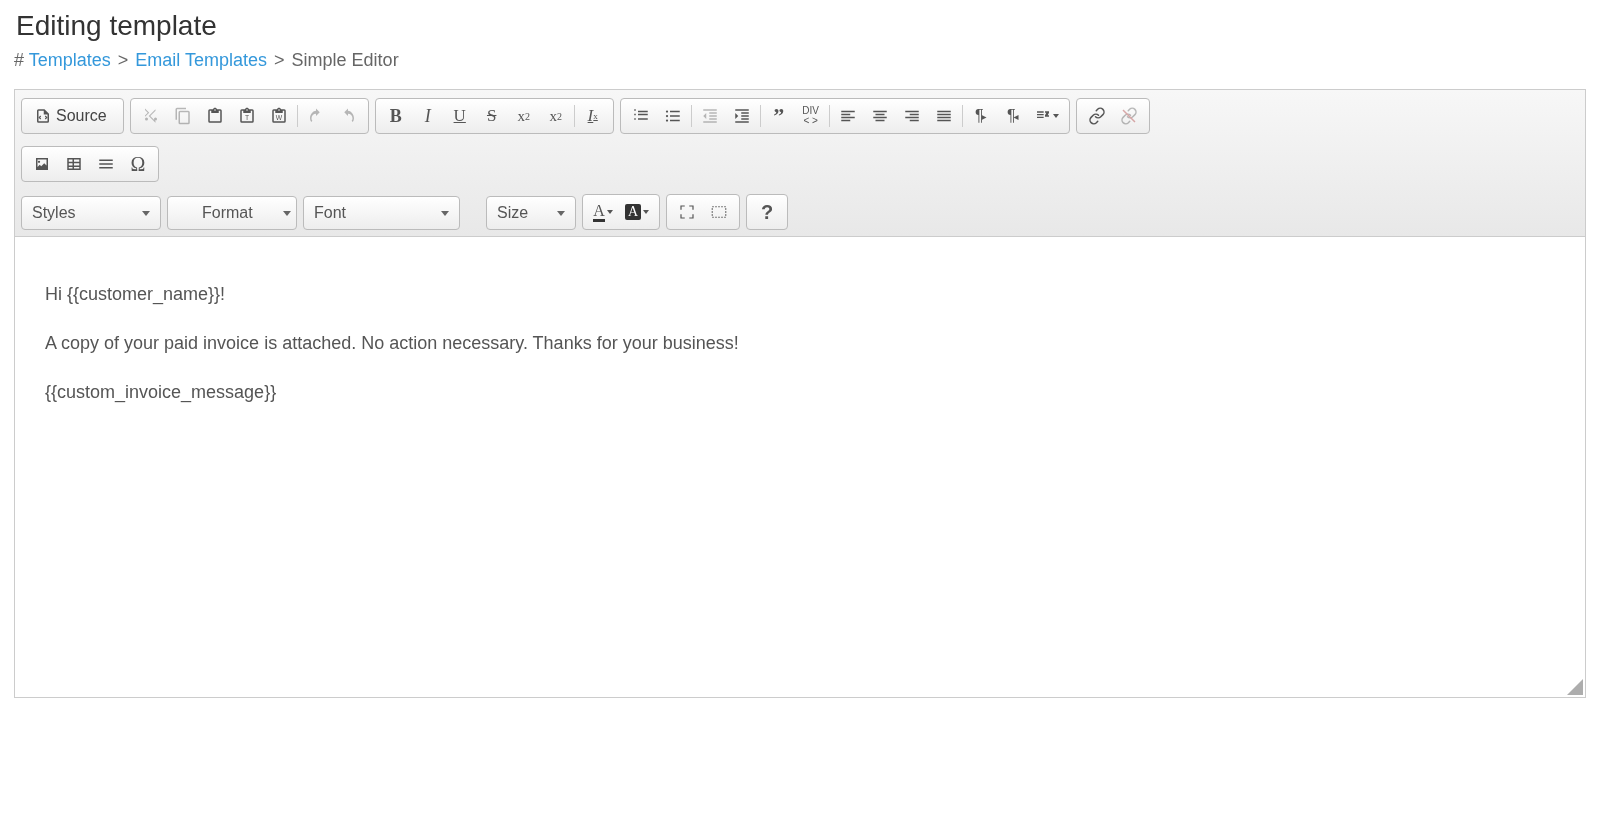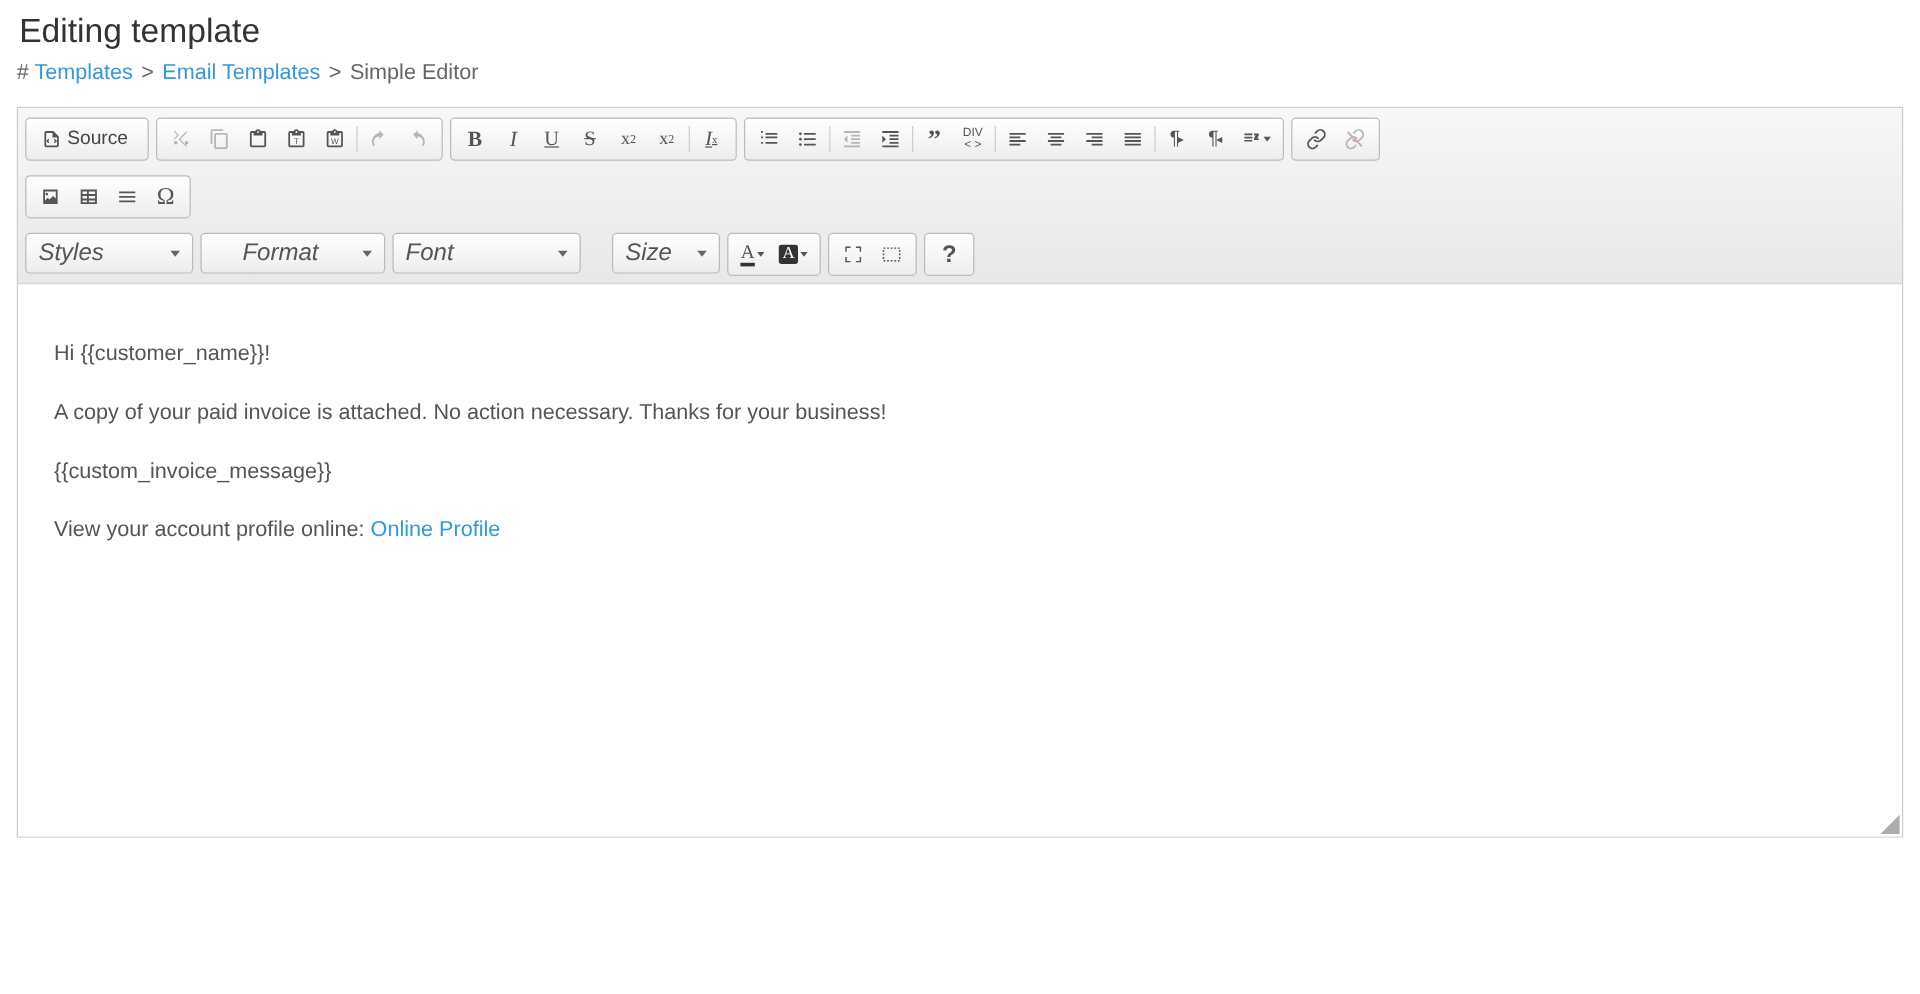--- a/index.html
+++ b/index.html
@@ -30,21 +30,21 @@
 .editor-wrap {
   margin: 0 14px 14px 14px;
   border: 1px solid #ccc;
 }
 .toolbar {
   background: linear-gradient(#f7f7f7, #e8e8e8);
   border-bottom: 1px solid #ccc;
   padding: 8px 6px 6px 6px;
   display: flex;
   flex-wrap: wrap;
-  align-items: flex-start;
+  align-items: flex-end;
   gap: 6px;
 }
 .tb-group {
   display: inline-flex;
   align-items: center;
   border: 1px solid #bbb;
   border-radius: 4px;
   background: linear-gradient(#ffffff, #ededed);
   padding: 3px 4px;
   gap: 0;
@@ -87,23 +87,22 @@
   display: inline-flex;
   align-items: center;
   justify-content: space-between;
   height: 34px;
   border: 1px solid #bbb;
   border-radius: 4px;
   background: linear-gradient(#ffffff, #ededed);
   padding: 0 10px;
   cursor: pointer;
   color: #555;
-  font-size: 20px;
+  font-size: 16px;
   gap: 30px;
-  font-style: italic;
 }
 .tb-dropdown .caret {
   width: 0; height: 0;
   border-left: 4px solid transparent;
   border-right: 4px solid transparent;
   border-top: 5px solid #666;
 }
 
 .editor-area {
   background: #fff;
@@ -320,21 +319,21 @@
         </button>
       <button class="tb-btn" style="font-family:Georgia,serif;font-size:20px;">Ω</button>
     </span>
 
     <div class="flex-break"></div>
 
     <span class="tb-dropdown" style="width:140px;">
       <span>Styles</span>
       <span class="caret"></span>
     </span>
-    <span class="tb-dropdown" style="width:154px;padding-left:34px;">
+    <span class="tb-dropdown" style="width:130px;padding-left:34px;">
       <span>Format</span>
       <span class="caret"></span>
     </span>
     <span class="tb-dropdown" style="width:157px;">
       <span>Font</span>
       <span class="caret"></span>
     </span>
     <span class="tb-dropdown" style="width:90px;gap:14px;margin-left:20px;">
       <span>Size</span>
       <span class="caret"></span>
@@ -366,18 +365,15 @@
 
     <span class="tb-group">
       <button class="tb-btn" style="font-size:20px;font-weight:bold;">?</button>
     </span>
   </div>
 
   <div class="editor-area">
     <p>Hi {{customer_name}}!</p>
     <p>A copy of your paid invoice is attached. No action necessary. Thanks for your business!</p>
     <p>{{custom_invoice_message}}</p>
-    <p>
-      <span>View your account profile online: </span><a href="#">Online Profile</a>
-    </p>
     <span class="resize-handle"></span>
   </div>
 </div>
 
 </body></html>

